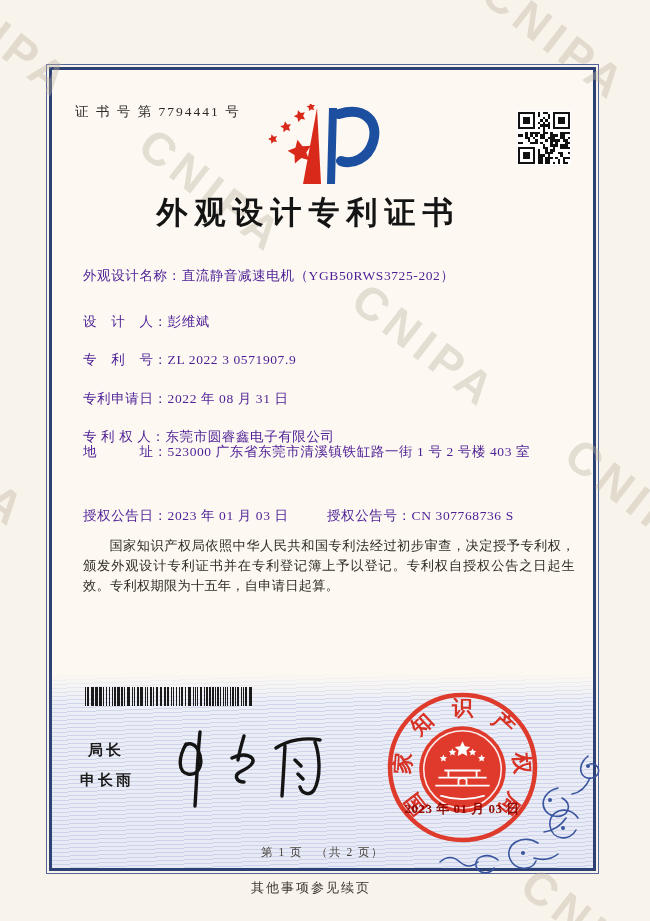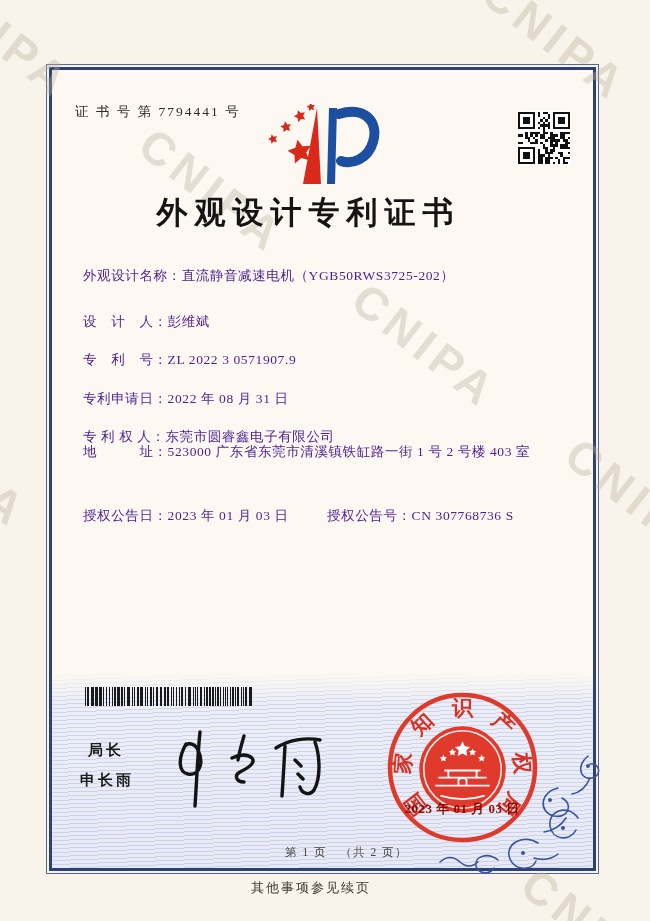--- a/index.html
+++ b/index.html
@@ -43,21 +43,21 @@
   .barcode{left:85px;top:687px;width:170px;height:19px;}
   .officer{font-family:Liberation Sans, sans-serif;font-weight:bold;
     font-size:15px;letter-spacing:3px;color:#1d1d1d;}
   .sig{left:148px;top:720px;width:200px;height:100px;}
   .seal{left:387px;top:692px;width:151px;height:151px;z-index:6;opacity:0.95;}
   .sealdate{left:392px;top:800px;width:140px;z-index:7;text-align:center;
     font-size:13px;font-weight:bold;color:#a41508;letter-spacing:0.5px;
     mix-blend-mode:multiply;white-space:nowrap;}
   .ornament{left:438px;top:748px;width:175px;height:135px;z-index:6;}
   .pagefooter{left:49px;top:845px;width:547px;text-align:center;z-index:6;
-    font-size:11.5px;letter-spacing:1.5px;color:#49443d;padding-left:24px;}
+    font-size:11.5px;letter-spacing:1.5px;color:#49443d;}
   .contnote{left:0;top:879px;width:622px;text-align:center;
     font-size:13px;letter-spacing:2px;color:#3b362f;}
 </style>
 </head>
 <body>
 
 <div class="wm" style="left:-51px;top:-38px">CNIPA</div>
 <div class="wm" style="left:505px;top:-35px">CNIPA</div>
 <div class="wm" style="left:162px;top:117px">CNIPA</div>
 <div class="wm" style="left:375px;top:272px">CNIPA</div>
@@ -228,20 +228,21 @@
 <div class="abs content row" style="top:267px"><span>外观设计名称：</span><span>直流静音减速电机（YGB50RWS3725-202）</span></div>
 <div class="abs content row" style="top:313px"><span>设　计　人：</span><span>彭维斌</span></div>
 <div class="abs content row" style="top:351px"><span>专　利　号：</span><span>ZL 2022 3 0571907.9</span></div>
 <div class="abs content row" style="top:390px"><span>专利申请日：</span><span>2022 年 08 月 31 日</span></div>
 <div class="abs content row" style="top:428px"><span>专 利 权 人：</span><span>东莞市圆睿鑫电子有限公司</span></div>
 <div class="abs content row" style="top:443px"><span>地　　　址：</span><span>523000 广东省东莞市清溪镇铁缸路一街 1 号 2 号楼 403 室</span></div>
 <div class="abs content row" style="top:507px"><span>授权公告日：</span><span>2023 年 01 月 03 日</span></div>
 <div class="abs content row" style="left:327px;top:507px"><span>授权公告号：</span><span>CN 307768736 S</span></div>
 
 <div class="abs content paras">
+  <p>国家知识产权局依照中华人民共和国专利法经过初步审查，决定授予专利权，颁发外观设计专利证书并在专利登记簿上予以登记。专利权自授权公告之日起生效。专利权期限为十五年，自申请日起算。</p>
 </div>
 
 <svg class="abs content barcode" id="bar-svg" viewBox="0 0 170 19" preserveAspectRatio="none">
     <rect x="0" y="0" width="1" height="19" fill="#1a1a1a"></rect>
     <rect x="2" y="0" width="2" height="19" fill="#1a1a1a"></rect>
     <rect x="6" y="0" width="3" height="19" fill="#1a1a1a"></rect>
     <rect x="10" y="0" width="3" height="19" fill="#1a1a1a"></rect>
     <rect x="14" y="0" width="3" height="19" fill="#1a1a1a"></rect>
     <rect x="18" y="0" width="1" height="19" fill="#1a1a1a"></rect>
     <rect x="21" y="0" width="1" height="19" fill="#1a1a1a"></rect>

